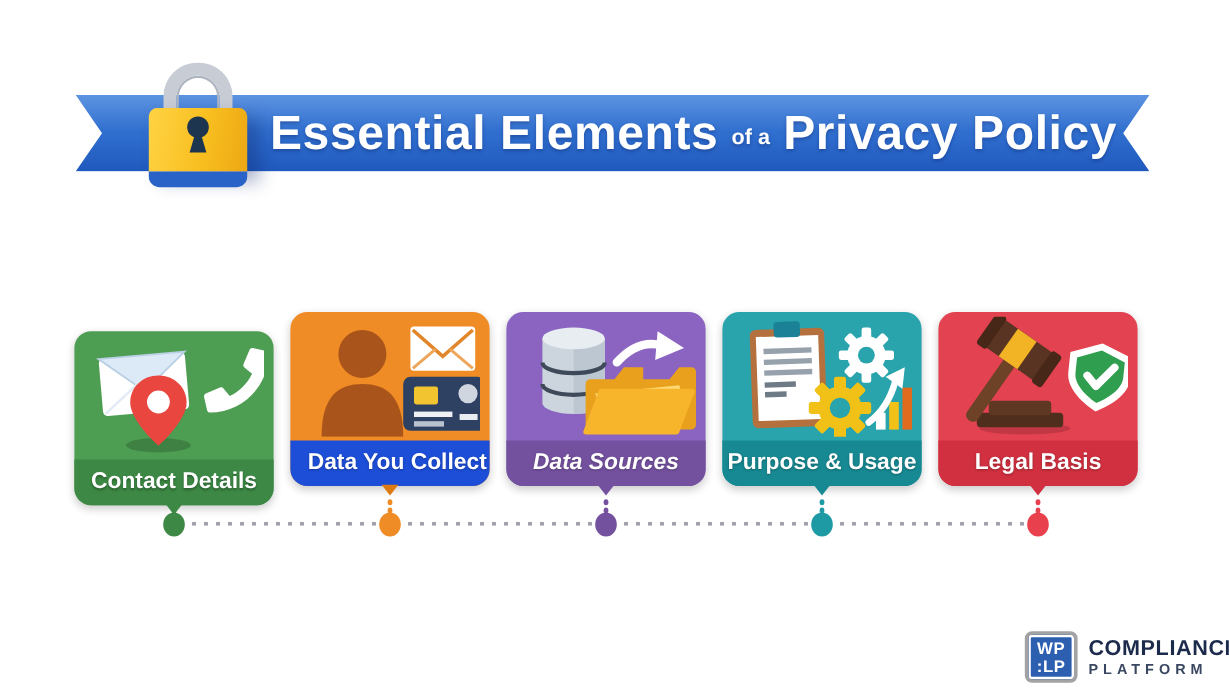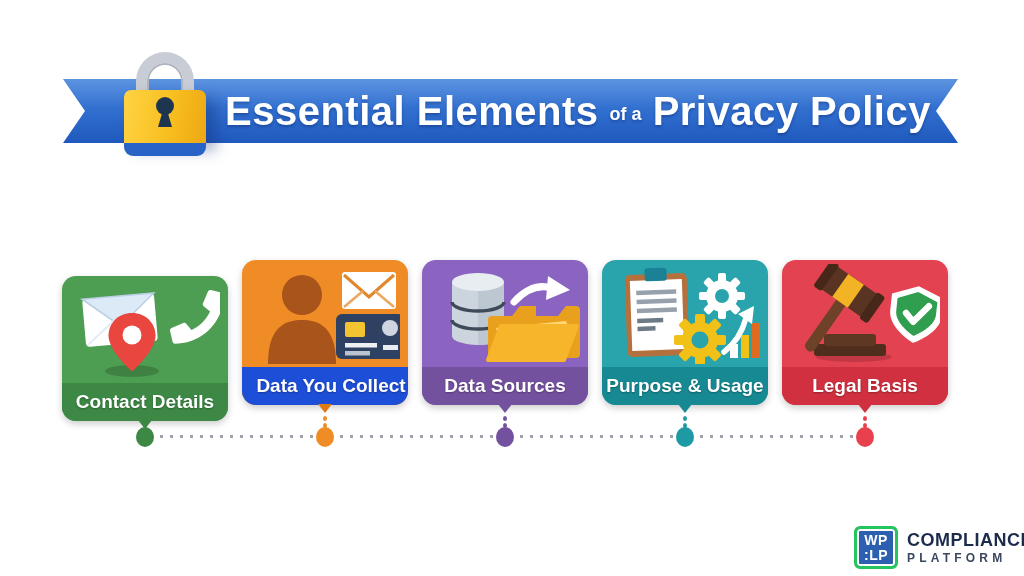--- a/index.html
+++ b/index.html
@@ -66,21 +66,21 @@
   
   .timeline{
     position:absolute;left:150px;top:435px;width:710px;height:3px;
     background-image:repeating-linear-gradient(90deg,#a0a4aa 0 3px,transparent 3px 10px);
   }
   .vdot{position:absolute;width:4px;height:5px;border-radius:50%;}
   .dot-big{position:absolute;top:427px;width:18px;height:20px;border-radius:50%;z-index:2;}
   
   .logo{position:absolute;left:854px;top:526px;display:flex;align-items:center;gap:9px;}
   .logo-box{
-    width:44px;height:43px;background:#2d5fb0;border:3px solid #22c55e;border-radius:6px;
+    width:44px;height:43px;background:#2d5fb0;border:3px solid #a3a3a3;border-radius:6px;
     box-shadow:inset 0 0 0 2px #ffffff;
     display:flex;flex-direction:column;align-items:center;justify-content:center;
     color:#ffffff;font-weight:bold;font-size:14px;line-height:15px;letter-spacing:.5px;
     box-sizing:border-box;
   }
   .logo-text{display:flex;flex-direction:column;justify-content:center;}
   .logo-line1{font-size:18px;font-weight:bold;color:#1c2b4c;letter-spacing:.5px;line-height:20px;}
   .logo-line2{font-size:12px;font-weight:bold;color:#3a4761;letter-spacing:4.2px;line-height:16px;}
 </style>
 </head>
@@ -146,21 +146,21 @@
         <rect x="95" y="79" width="32" height="4.5" fill="#ffffff" opacity="0.92"></rect>
         <rect x="95" y="87" width="25" height="4.5" fill="#b9c2cf"></rect>
         <rect x="133" y="81" width="15" height="5" fill="#e8edf2"></rect>
       </g>
     </svg>
   </div>
   <div class="card-strip" style="background-color: #1d4ed8; padding-left: 12px;">Data You Collect</div>
   <div class="card-tail" style="border-top-color: rgb(222, 122, 19);"></div>
 </div>
 
-<div class="card" style="left: 422px; background-color: rgb(138, 100, 192);">
+<div class="card" style="left: 422px; background-color: rgb(138, 100, 192); font-style: italic;">
   <div class="card-icon-area">
     <svg width="150" height="100" viewBox="0 0 150 100">
       <g>
         <path d="M22 18 V72 A26 9 0 0 0 74 72 V18 Z" fill="#ccd5dd"></path>
         <path d="M48 18 h26 V72 A26 9 0 0 1 48 81 Z" fill="#bcc7d1"></path>
         <ellipse cx="48" cy="18" rx="26" ry="9" fill="#e8edf2"></ellipse>
         <path d="M22 38 A26 9 0 0 0 74 38" stroke="#3e4a5a" stroke-width="3.5" fill="none"></path>
         <path d="M22 56 A26 9 0 0 0 74 56" stroke="#3e4a5a" stroke-width="3.5" fill="none"></path>
       </g>
       <g>

